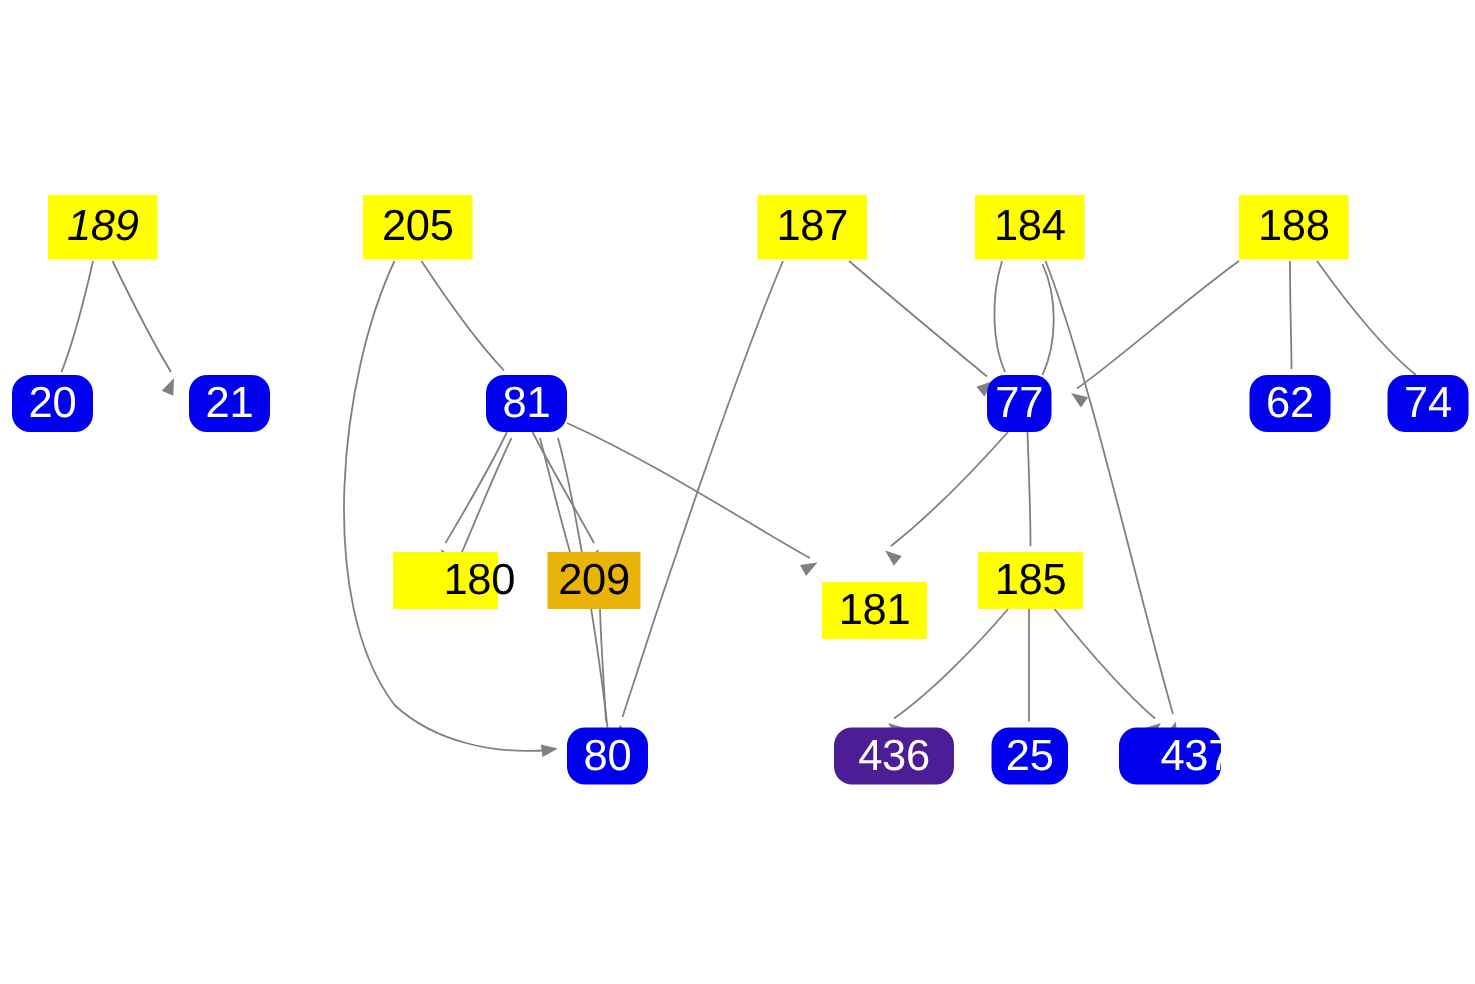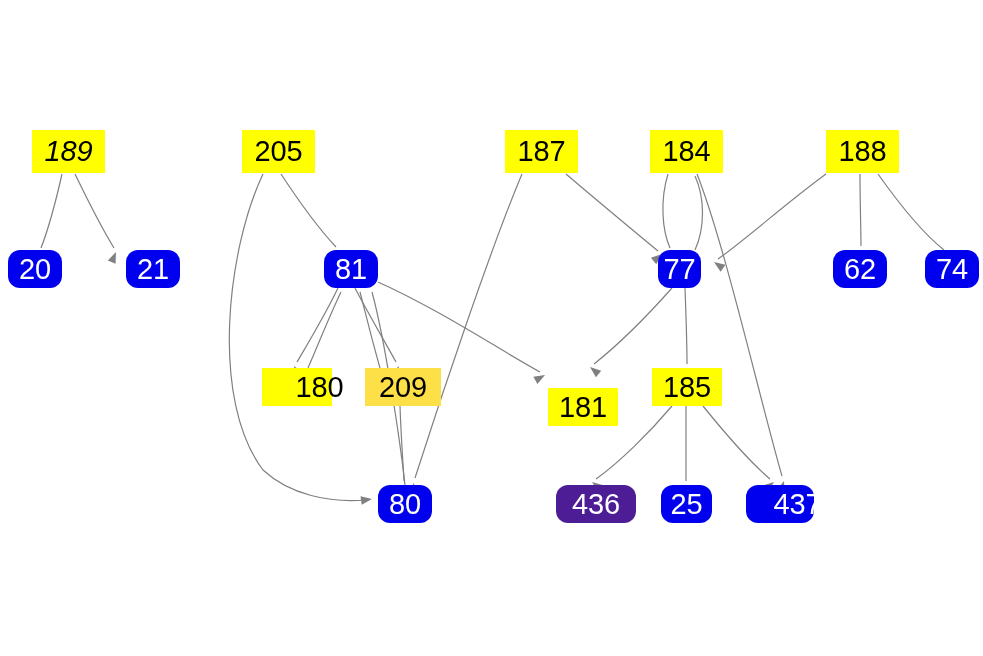--- a/index.html
+++ b/index.html
@@ -189,21 +189,21 @@
       </div>
       <div class="node blue" style="left: 833px; top: 250px; width: 54px; height: 38px; background: rgb(0, 0, 238); color: rgb(255, 255, 255);">
         <span>62</span>
       </div>
       <div class="node blue" style="left: 925px; top: 250px; width: 54px; height: 38px; background: rgb(0, 0, 238); color: rgb(255, 255, 255);">
         <span>74</span>
       </div>
       <div class="node yellow" style="left: 262px; top: 368px; width: 70px; height: 38px; background: rgb(255, 255, 0); color: rgb(0, 0, 0); padding-left: 45px;">
         <span>180</span>
       </div>
-      <div class="node yellow" style="left: 365px; top: 368px; width: 76px; height: 38px; background: #fde047; color: rgb(0, 0, 0);">
+      <div class="node yellow" style="left: 365px; top: 368px; width: 62px; height: 38px; background: #eab308; color: rgb(0, 0, 0);">
         <span>209</span>
       </div>
       <div class="node yellow" style="left: 548px; top: 388px; width: 70px; height: 38px; background: rgb(255, 255, 0); color: rgb(0, 0, 0);">
         <span>181</span>
       </div>
       <div class="node yellow" style="left: 652px; top: 368px; width: 70px; height: 38px; background: rgb(255, 255, 0); color: rgb(0, 0, 0);">
         <span>185</span>
       </div>
       <div class="node blue" style="left: 378px; top: 485px; width: 54px; height: 38px; background: rgb(0, 0, 238); color: rgb(255, 255, 255);">
         <span>80</span>

